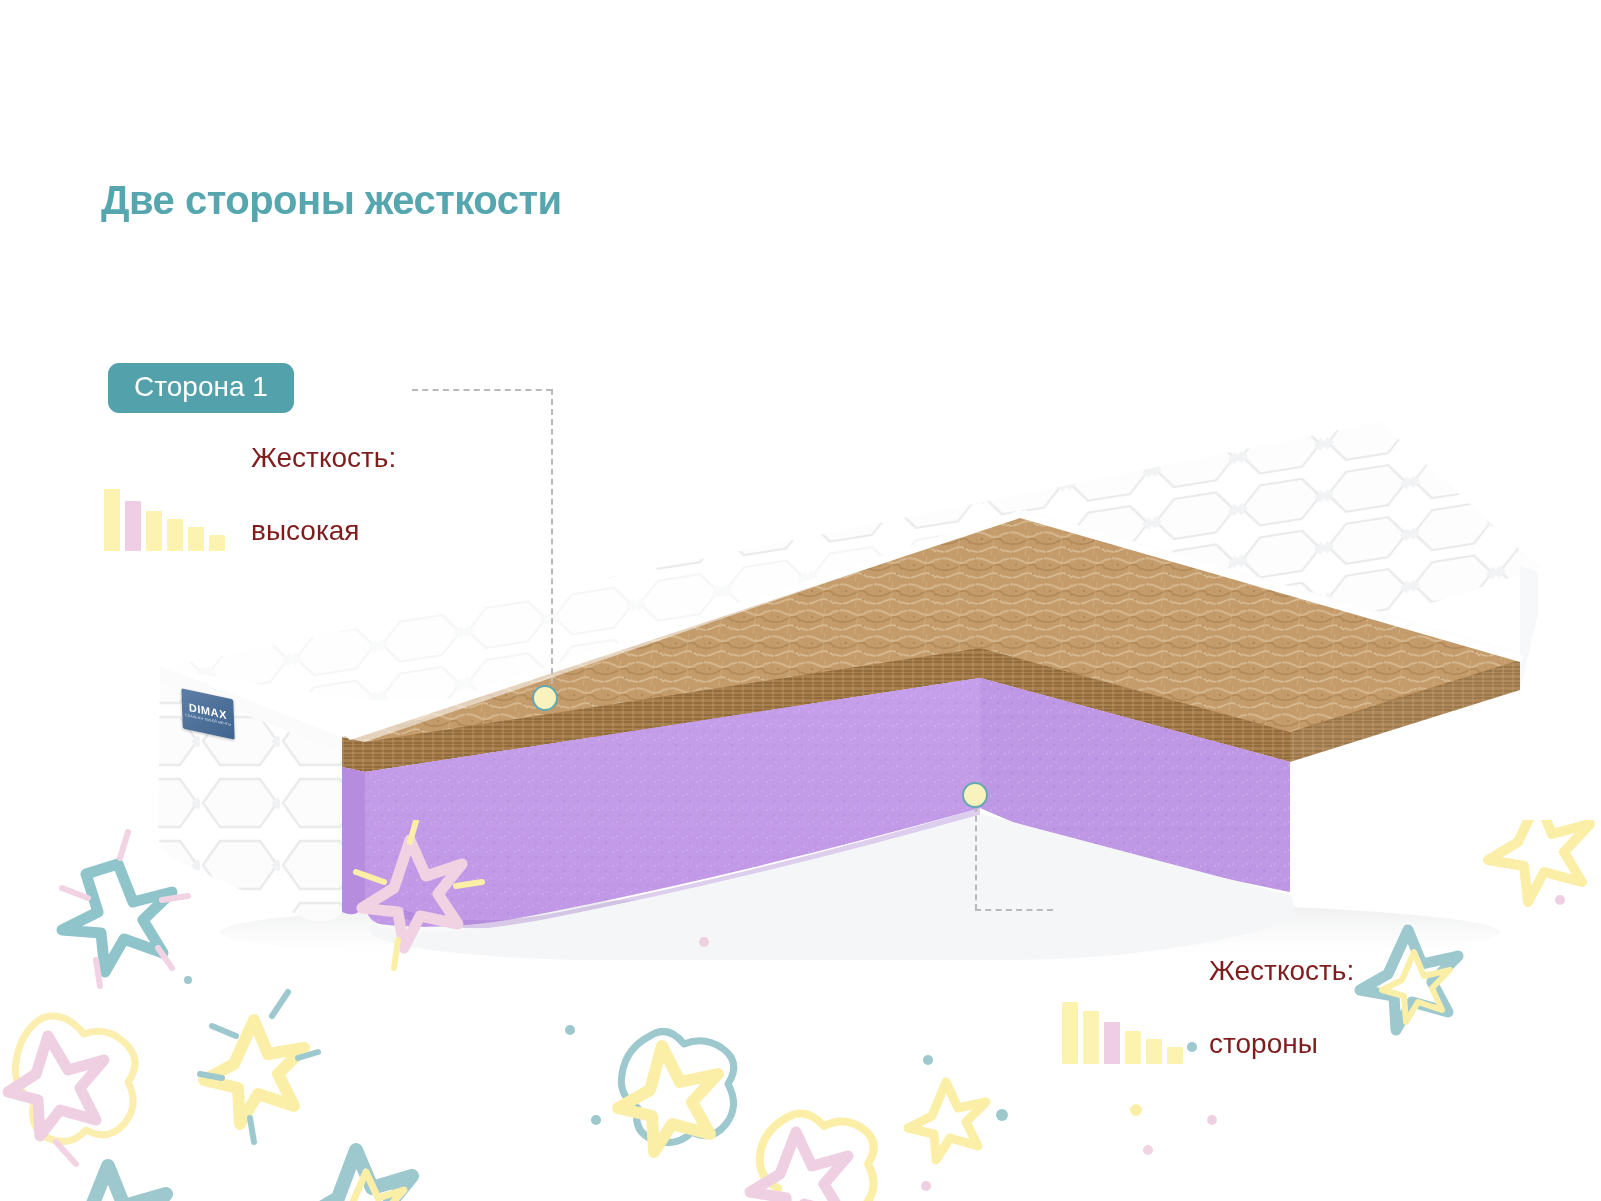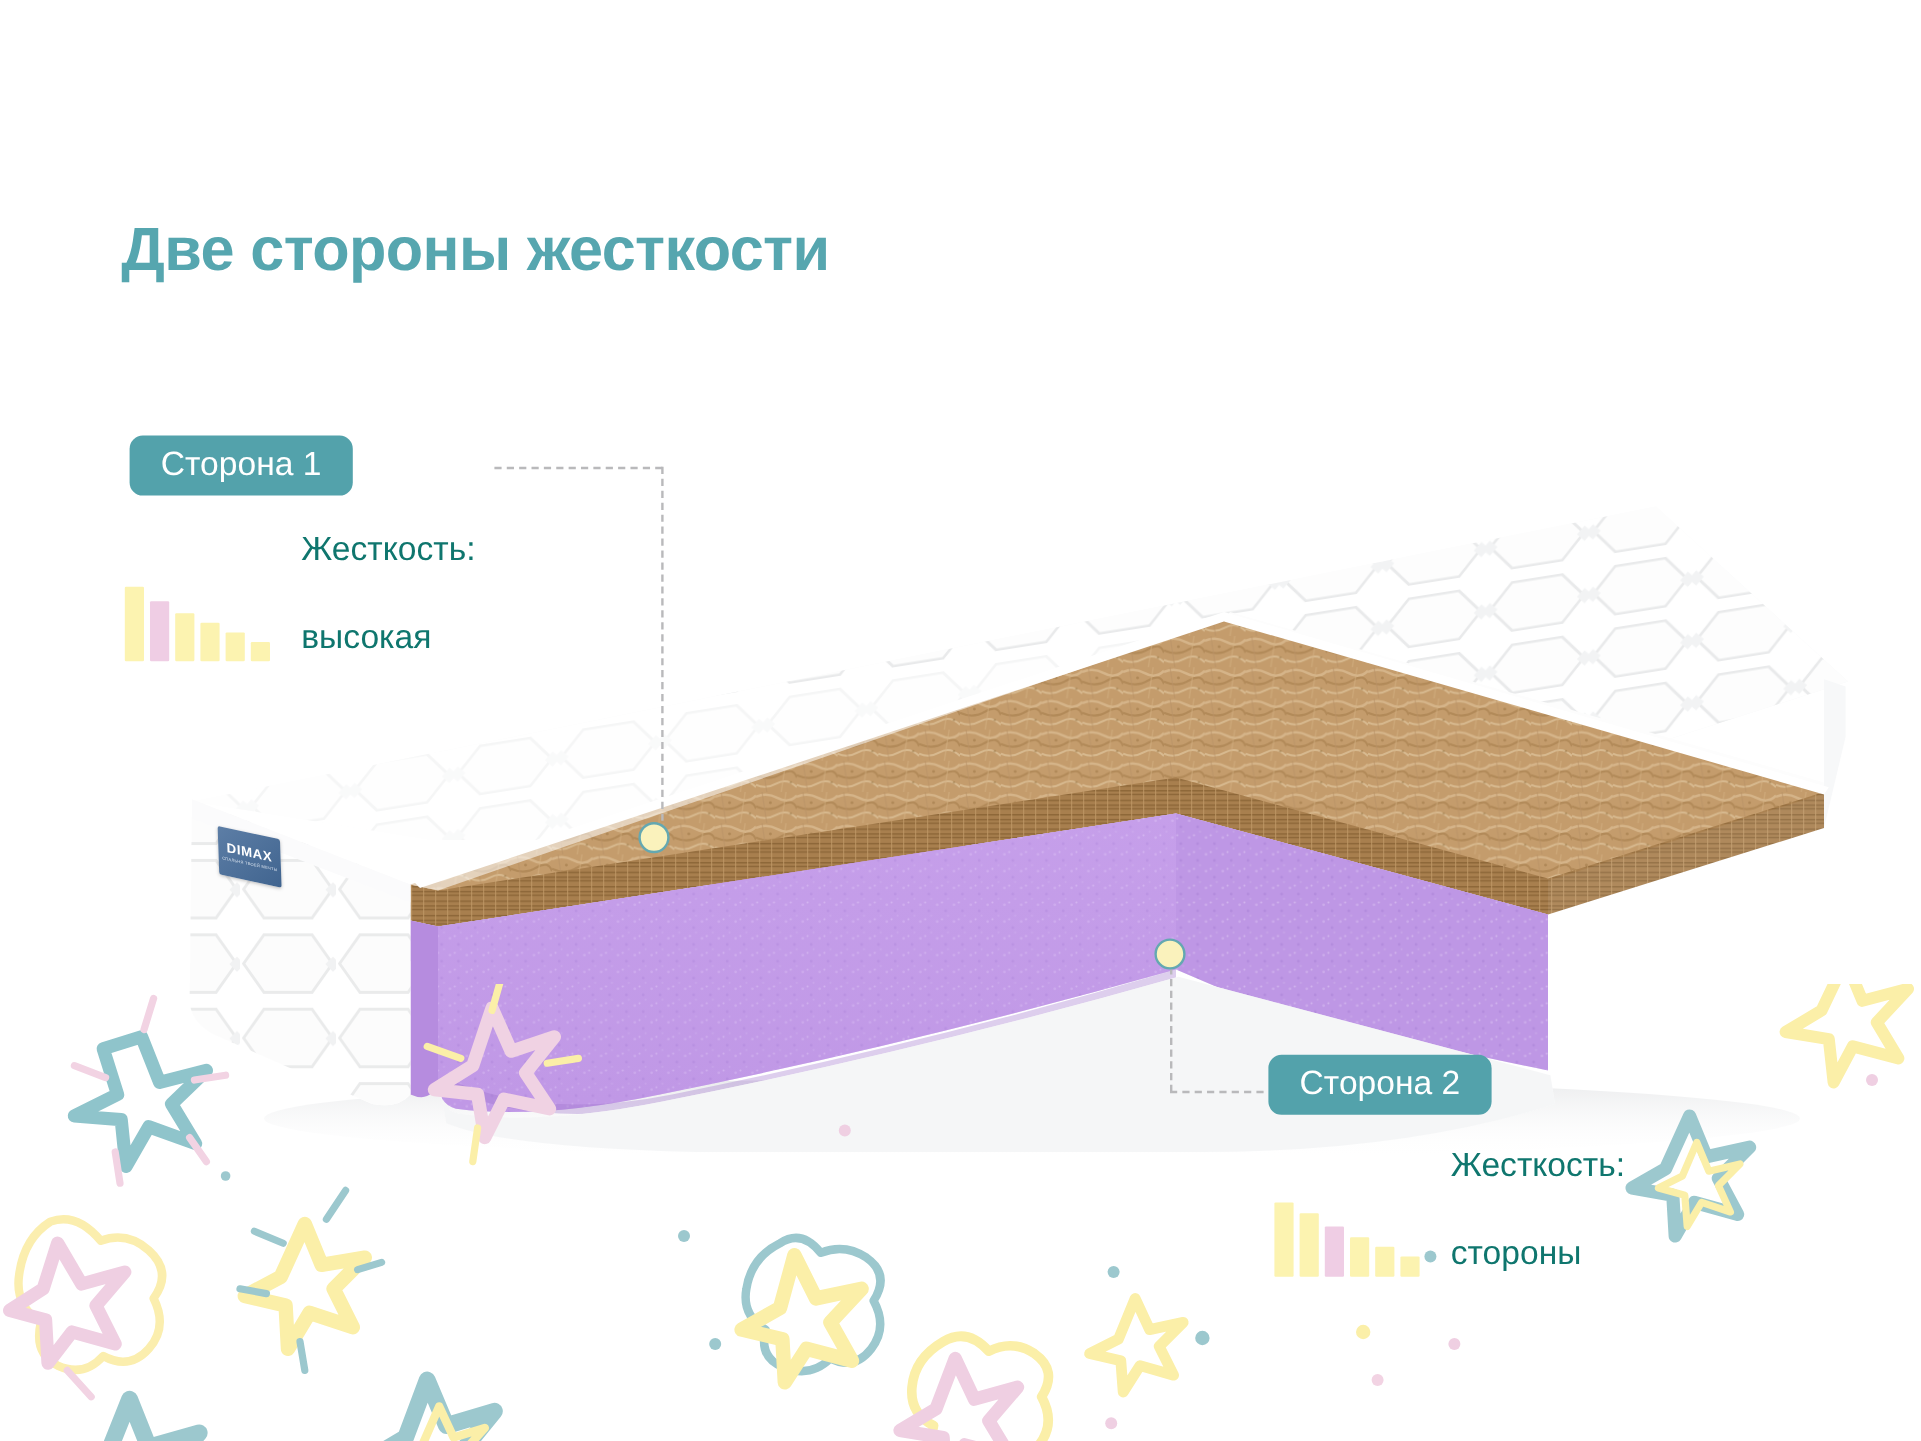--- a/index.html
+++ b/index.html
@@ -16,21 +16,21 @@
     height: 1201px;
     background: #ffffff;
     overflow: hidden;
   }
 
   
   .page-title {
     position: absolute;
     left: 101px;
     top: 178px;
-    font-size: 51px;
+    font-size: 40px;
     font-weight: bold;
     color: #56A6AF;
     letter-spacing: -0.5px;
     white-space: nowrap;
   }
 
   
   .badge {
     position: absolute;
     background: #53A2AB;
@@ -56,21 +56,21 @@
     display: flex;
     align-items: flex-end;
     height: 62px;
     gap: 5px;
   }
   .bar { width: 16px; border-radius: 1px; }
 
   .firm-label {
     margin-left: 26px;
     font-size: 28px;
-    color: #0f766e;
+    color: #7f1d1d;
     line-height: 1.45;
     white-space: nowrap;
     align-self: flex-start;
     margin-top: -8px;
   }
   .firm-label .l2 { display:block;margin-top:32px; }
 
   
   .lead { position: absolute; }
   .lead-h, .lead-v { position: absolute; }
@@ -396,21 +396,20 @@
         <div class="bar" style="height: 24px; background: rgb(252, 243, 176);"></div>
         <div class="bar" style="height: 16px; background: rgb(252, 243, 176);"></div>
       </div>
       <div class="firm-label">
         <span>Жесткость:</span>
         <span class="l2">высокая</span>
       </div>
     </div>
   </div>
 
-  <div class="badge" id="badge-2">Сторона 2</div>
 
   <div class="firm-block" id="firm-2">
     <div class="firm-row">
       <div class="bars">
         <div class="bar" style="height: 62px; background: rgb(252, 243, 176);"></div>
         <div class="bar" style="height: 53px; background: rgb(252, 243, 176);"></div>
         <div class="bar" style="height: 42px; background: rgb(239, 205, 228);"></div>
         <div class="bar" style="height: 33px; background: rgb(252, 243, 176);"></div>
         <div class="bar" style="height: 25px; background: rgb(252, 243, 176);"></div>
         <div class="bar" style="height: 17px; background: rgb(252, 243, 176);"></div>

